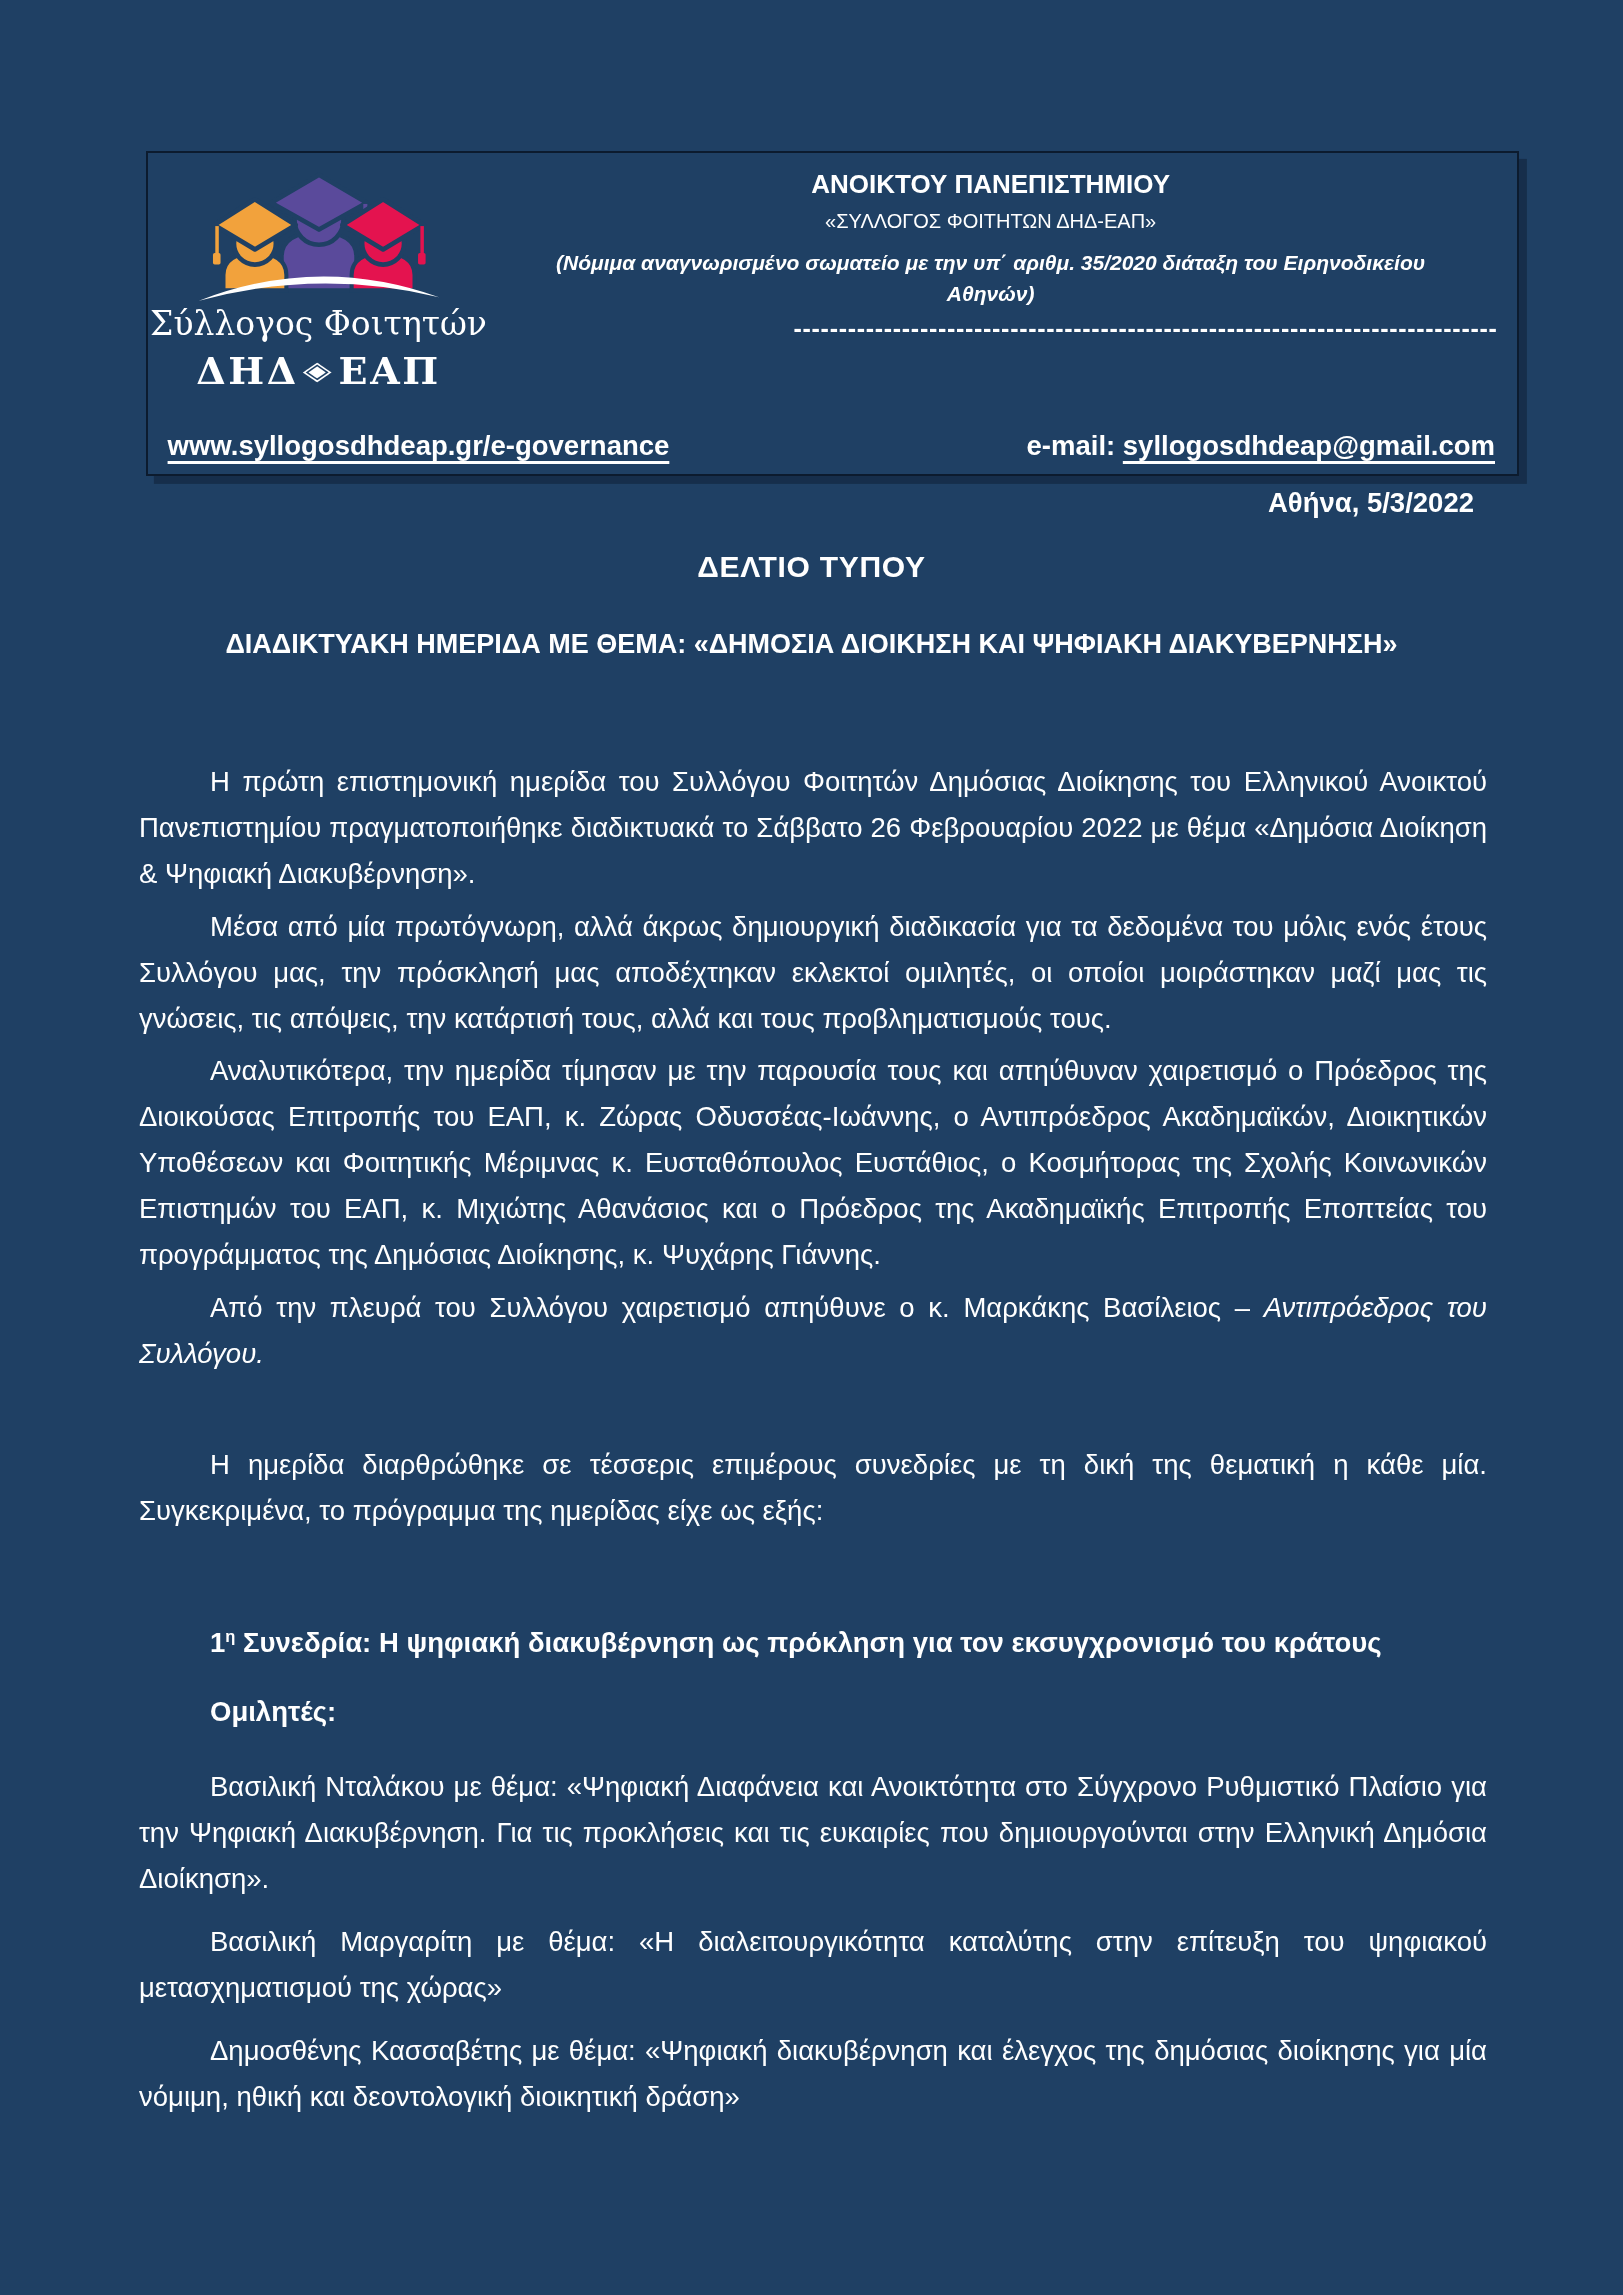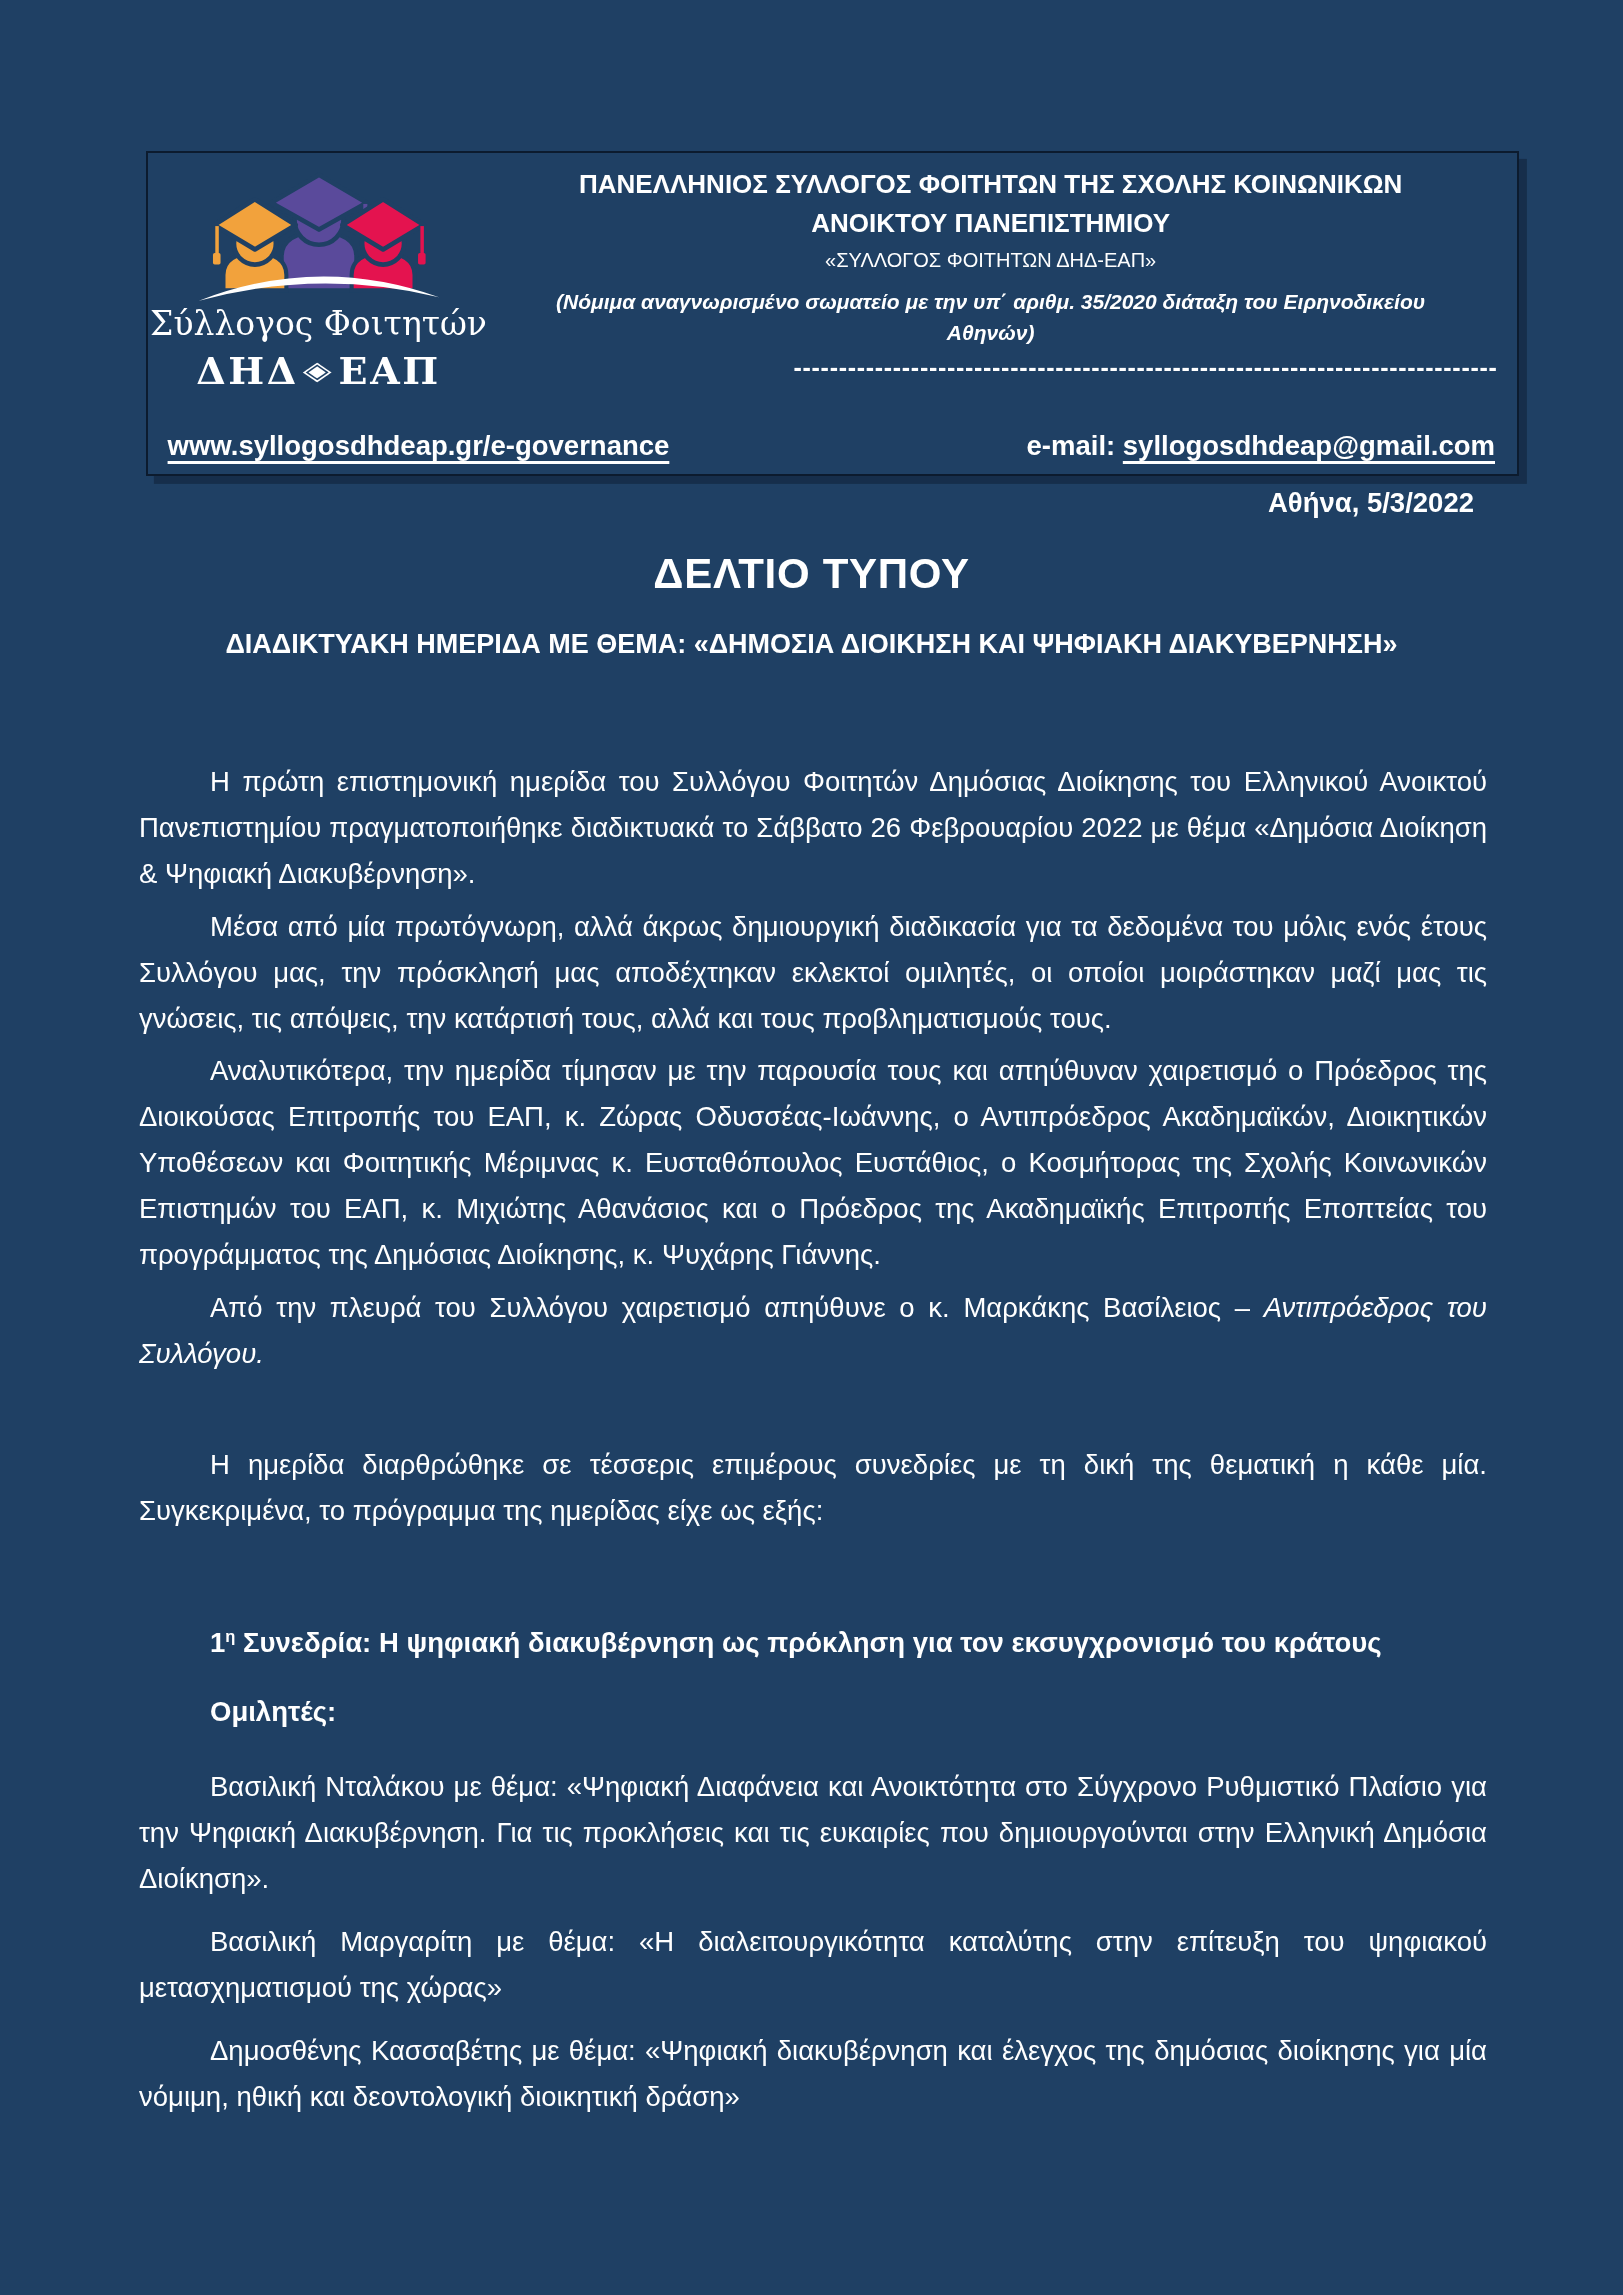--- a/index.html
+++ b/index.html
@@ -35,21 +35,21 @@
   .org-short { font-weight:normal; font-size:20px; line-height:34px; margin-top:0; }
   .org-legal { font-weight:bold; font-style:italic; font-size:21px; line-height:31px; margin-top:9.2px; max-width:890px; margin-left:auto; margin-right:auto; }
   .dash-line { font-weight:bold; font-size:25px; letter-spacing:0.7px; white-space:nowrap; overflow:hidden; text-align:right; margin-top:5.2px; }
 
   .header-bottom { display:flex; justify-content:space-between; align-items:flex-end; padding:0 22px 11.8px 19.6px; font-weight:bold; font-size:27.5px; }
   .header-bottom a { color:#ffffff; text-decoration:underline; text-decoration-thickness:2.6px; text-underline-offset:5.9px;margin-top:36px; }
   .email-label { text-decoration:none; }
 
   
   .date-line { position:absolute; top:487px; right:149px; font-weight:bold; font-size:27.5px; }
-  .doc-title { position:absolute; top:550px; left:0; width:100%; text-align:center; font-weight:bold; font-size:42px; margin:0; letter-spacing:0.7px; }
+  .doc-title { position:absolute; top:550px; left:0; width:100%; text-align:center; font-weight:bold; font-size:30px; margin:0; letter-spacing:0.7px; }
   .doc-subtitle { position:absolute; top:629px; left:0; width:100%; text-align:center; font-weight:bold; font-size:27px; margin:0; }
 
   
   .bodytext {
     position:absolute; top:759px; left:139px; width:1348px;
     font-size:27.5px; line-height:46px; text-align:justify;
   }
   .bodytext p { margin:0 0 6.5px 0; text-indent:71px; }
   .italic-part { font-style:italic; }
   .gap-before { margin-top:65px !important; }
@@ -95,21 +95,20 @@
       </svg>
       <div class="logo-title">Σύλλογος Φοιτητών</div>
       <div class="logo-sub">
         <span>ΔΗΔ</span>
         <span class="logo-diamond">◈</span>
         <span>ΕΑΠ</span>
       </div>
     </div>
 
     <div class="org-col">
-      <div class="org-name-line">ΠΑΝΕΛΛΗΝΙΟΣ ΣΥΛΛΟΓΟΣ ΦΟΙΤΗΤΩΝ ΤΗΣ ΣΧΟΛΗΣ ΚΟΙΝΩΝΙΚΩΝ</div>
       <div class="org-name-line">ΑΝΟΙΚΤΟΥ ΠΑΝΕΠΙΣΤΗΜΙΟΥ</div>
       <div class="org-short">«ΣΥΛΛΟΓΟΣ ΦΟΙΤΗΤΩΝ ΔΗΔ-ΕΑΠ»</div>
       <div class="org-legal">(Νόμιμα αναγνωρισμένο σωματείο με την υπ΄ αριθμ. 35/2020 διάταξη του Ειρηνοδικείου Αθηνών)</div>
       <div class="dash-line">------------------------------------------------------------------------------</div>
     </div>
   </div>
 
   <div class="header-bottom">
     <a href="#">www.syllogosdhdeap.gr/e-governance</a>
     <div>

